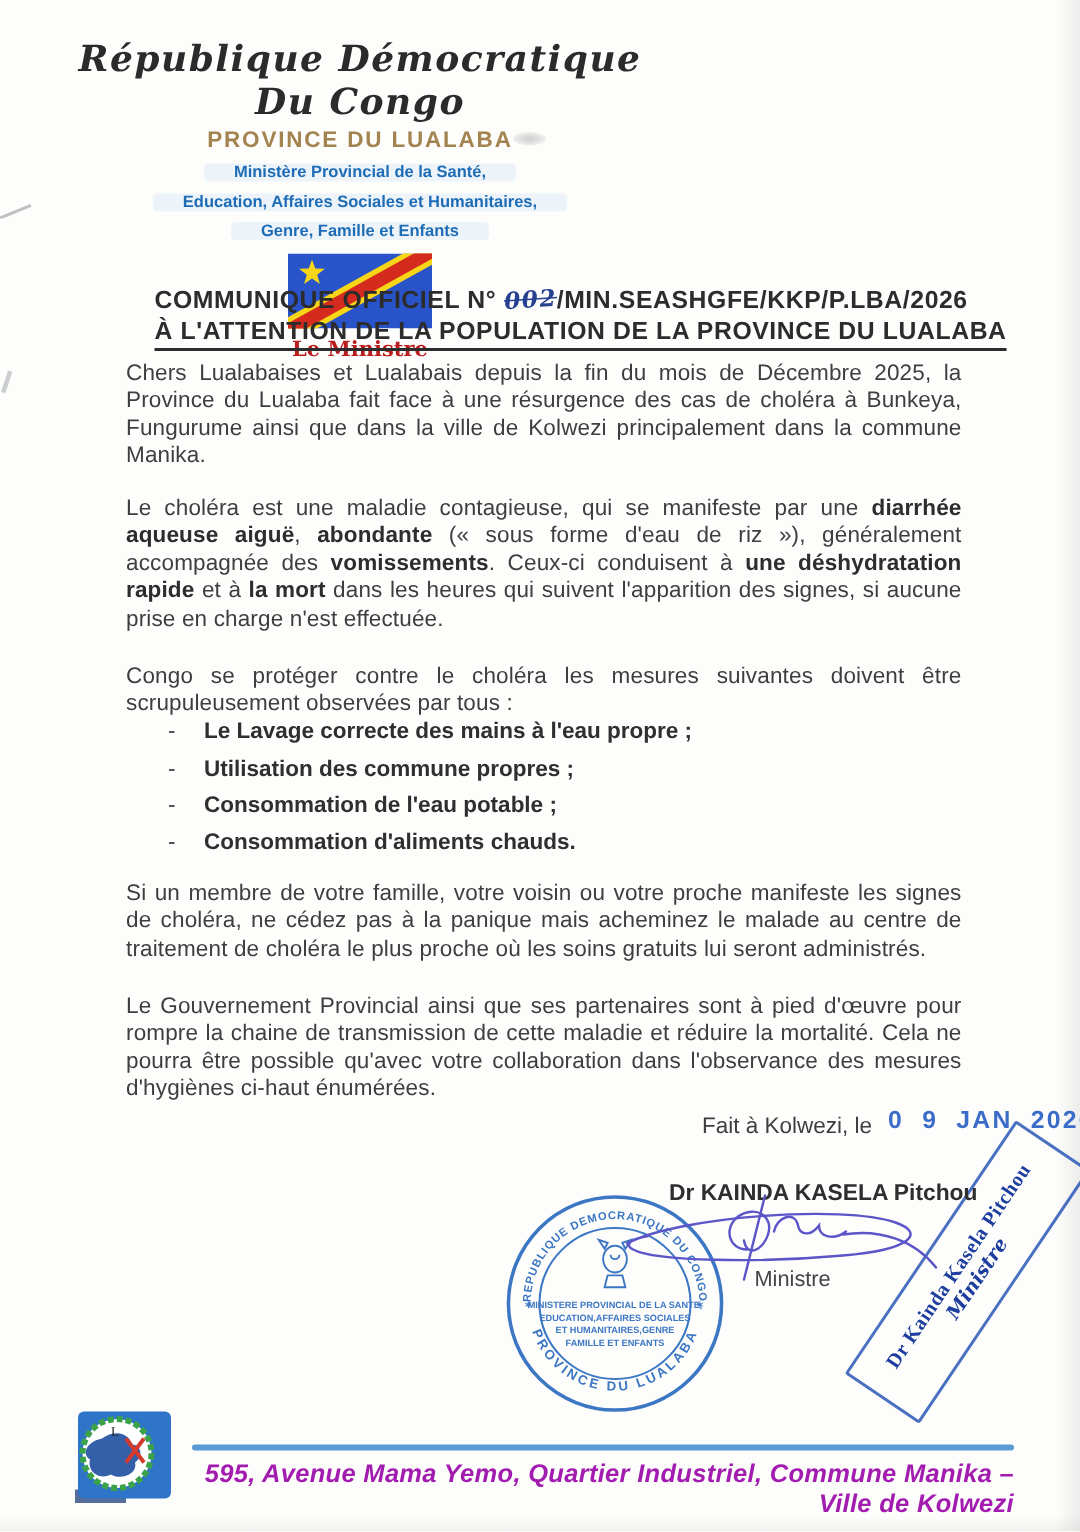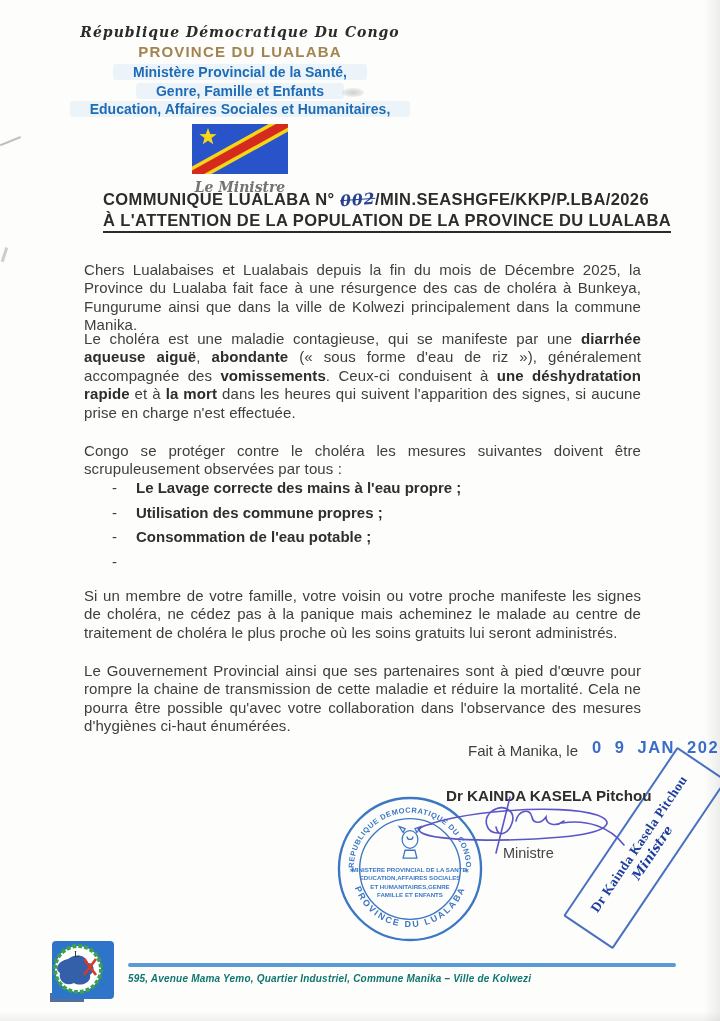--- a/index.html
+++ b/index.html
@@ -3,28 +3,28 @@
 <meta charset="utf-8">
 <style>
   html,body{margin:0;padding:0;}
   body{background:#ffffff;font-family:"Liberation Sans",sans-serif;}
   .page{position:relative;width:720px;height:1021px;background:#fdfdfc;overflow:hidden;}
   .abs{position:absolute;}
 
   
   .header{left:30px;top:24px;width:420px;text-align:center;}
   .country-script{font-family:"DejaVu Serif",serif;font-style:italic;font-weight:bold;
-    font-size:14px;color:#2b2b2b;letter-spacing:1px;}
+    font-size:24px;color:#2b2b2b;letter-spacing:1px;}
   .province{font-size:15px;font-weight:bold;color:#a3834f;letter-spacing:1.2px;margin-top:3px;}
   .ministry{margin-top:3px;line-height:17.5px;}
-  .ministry span{font-size:14px;font-weight:bold;color:#1e6cb5;
+  .ministry span{font-size:11px;font-weight:bold;color:#1e6cb5;
     background:rgba(150,200,240,.16);border-radius:3px;padding:0 20px;}
   .flag-wrap{margin-top:5px;}
-  .flag-caption{font-family:"DejaVu Serif",serif;font-style:italic;font-weight:bold;
-    font-size:14px;color:#737373;margin-top:1px;}
+  .flag-caption{font-family:"DejaVu Serif",serif;font-weight:bold;
+    font-size:14px;color:#b91c1c;margin-top:1px;}
 
   
   .title-block{left:103px;top:190px;width:560px;color:#2c2c2c;}
   .title-line{font-size:16.5px;font-weight:bold;letter-spacing:.4px;white-space:nowrap;}
   .title-line2{display:inline-block;border-bottom:2.4px solid #2c2c2c;padding-bottom:1px;margin-top:2px;}
   .hand-number{display:inline-block;font-family:"DejaVu Serif",serif;font-style:italic;
     font-weight:bold;color:#26418f;text-decoration:line-through;transform:rotate(-4deg);
     font-size:15.5px;letter-spacing:1px;}
 
   
@@ -50,22 +50,22 @@
     display:flex;flex-direction:column;align-items:center;justify-content:center;
     background:rgba(255,255,255,.05);}
   .angled-name{font-family:"Liberation Serif",serif;font-weight:bold;font-size:13.5px;
     color:#1d3e9e;letter-spacing:.4px;white-space:nowrap;}
   .angled-title{font-family:"DejaVu Serif",serif;font-style:italic;font-weight:bold;
     font-size:13px;color:#1d3e9e;}
 
   
   .footer-logo{left:46px;top:939px;}
   .footer-line{left:128px;top:963px;width:548px;height:4px;background:#5b9bd5;border-radius:2px;}
-  .footer-address{left:128px;top:973px;width:548px;text-align:left;font-size:10px;
-    font-weight:bold;font-style:italic;color:#0f766e;letter-spacing:.2px;}
+  .footer-address{left:128px;top:973px;width:548px;text-align:right;font-size:17px;
+    font-weight:bold;font-style:italic;color:#a21caf;letter-spacing:.2px;}
 
   
   .edge-shade-right{right:0;top:0;width:16px;height:100%;
     background:linear-gradient(to right,rgba(0,0,0,0),rgba(90,90,90,.10));}
   .edge-shade-bottom{left:0;bottom:0;width:100%;height:10px;
     background:linear-gradient(to bottom,rgba(0,0,0,0),rgba(90,90,90,.08));}
   .mark1{left:0;top:140px;width:22px;height:3px;border-top:2.5px solid #8a8f94;
     transform:rotate(-22deg);opacity:.55;}
   .mark2{left:3px;top:247px;width:2.5px;height:15px;background:#9aa0a6;
     transform:rotate(18deg);opacity:.5;}
@@ -75,68 +75,69 @@
 </head>
 <body>
 
 <div class="page">
 
   <div class="abs header">
     <div class="country-script">République Démocratique Du Congo</div>
     <div class="province">PROVINCE DU LUALABA</div>
     <div class="ministry">
       <div><span>Ministère Provincial de la Santé,</span></div>
+      <div><span>Education, Affaires Sociales et Humanitaires,</span></div>
       <div><span>Genre, Famille et Enfants</span></div>
-      <div><span>Education, Affaires Sociales et Humanitaires,</span></div>
     </div>
     <div class="flag-wrap">
       <svg width="96" height="50" viewBox="0 0 96 50">
         <rect x="0" y="0" width="96" height="50" fill="#2953c8"></rect>
         <line x1="-8" y1="56" x2="104" y2="-6" stroke="#f7d618" stroke-width="16"></line>
         <line x1="-8" y1="56" x2="104" y2="-6" stroke="#d52b1e" stroke-width="9"></line>
         <polygon fill="#f7d618" points="16,4 18.2,10 24.6,10.2 19.5,14.1 21.3,20.3 16,16.7 10.7,20.3 12.5,14.1 7.4,10.2 13.8,10"></polygon>
       </svg>
     </div>
     <div class="flag-caption">Le Ministre</div>
   </div>
 
   <div class="abs title-block">
-    <div class="title-line"><span>COMMUNIQUE LUALABA N° </span><span class="hand-number">002</span><span>/MIN.SEASHGFE/KKP/P.LBA/2026</span></div>
+    <div class="title-line"><span>COMMUNIQUE OFFICIEL N° </span><span class="hand-number">002</span><span>/MIN.SEASHGFE/KKP/P.LBA/2026</span></div>
     <div><span class="title-line title-line2">À L'ATTENTION DE LA POPULATION DE LA PROVINCE DU LUALABA</span></div>
   </div>
 
-  <p class="abs para" style="top:246px">Chers Lualabaises et Lualabais depuis la fin du mois de Décembre 2025, la Province du Lualaba fait face à une résurgence des cas de choléra à Bunkeya, Fungurume ainsi que dans la ville de Kolwezi principalement dans la commune Manika.</p>
+  <p class="abs para" style="top:225px">Chers Lualabaises et Lualabais depuis la fin du mois de Décembre 2025, la Province du Lualaba fait face à une résurgence des cas de choléra à Bunkeya, Fungurume ainsi que dans la ville de Kolwezi principalement dans la commune Manika.</p>
 
   <p class="abs para" style="top:315px"><span>Le choléra est une maladie contagieuse, qui se manifeste par une </span><b>diarrhée aqueuse aiguë</b><span>, </span><b>abondante</b><span> (« sous forme d'eau de riz »), généralement accompagnée des </span><b>vomissements</b><span>. Ceux-ci conduisent à </span><b>une déshydratation rapide</b><span> et à </span><b>la mort</b><span> dans les heures qui suivent l'apparition des signes, si aucune prise en charge n'est effectuée.</span></p>
 
   <p class="abs para" style="top:427px">Congo se protéger contre le choléra les mesures suivantes doivent être scrupuleusement observées par tous :</p>
 
   <ul class="abs bullets" style="top:476px">
     <li>
       <span class="dash">-</span>
       <span class="btxt">Le Lavage correcte des mains à l'eau propre ;</span>
       </li>
     <li>
       <span class="dash">-</span>
       <span class="btxt">Utilisation des commune propres ;</span>
       </li>
     <li>
       <span class="dash">-</span>
       <span class="btxt">Consommation de l'eau potable ;</span>
       </li>
     <li>
       <span class="dash">-</span>
+      <span class="btxt">Consommation d'aliments chauds.</span>
       </li>
   </ul>
 
   <p class="abs para" style="top:647px">Le Gouvernement Provincial ainsi que ses partenaires sont à pied d'œuvre pour rompre la chaine de transmission de cette maladie et réduire la mortalité. Cela ne pourra être possible qu'avec votre collaboration dans l'observance des mesures d'hygiènes ci-haut énumérées.</p>
 
   <p class="abs para" style="top:572px">Si un membre de votre famille, votre voisin ou votre proche manifeste les signes de choléra, ne cédez pas à la panique mais acheminez le malade au centre de traitement de choléra le plus proche où les soins gratuits lui seront administrés.</p>
 
-  <div class="abs date-prefix">Fait à Manika, le</div>
+  <div class="abs date-prefix">Fait à Kolwezi, le</div>
   <div class="abs date-stamp">0 9 JAN 2026</div>
 
   <div class="abs signer-name">Dr KAINDA KASELA Pitchou</div>
 
   <div class="abs signature-svg">
     <svg width="215" height="68" viewBox="0 0 215 68" fill="none" stroke="#5b55c8" stroke-width="1.6" stroke-linecap="round">
       <path d="M6 36 C 40 18, 150 10, 185 22 C 205 29, 196 40, 150 44 C 95 49, 25 48, 10 40 C 4 37, 8 33, 20 31"></path>
       <path d="M86 40 C 74 40, 70 26, 80 18 C 92 10, 104 18, 100 30 C 97 40, 86 46, 84 34"></path>
       <path d="M104 28 c 2 -10 14 -14 16 -4 c 1 6 8 8 14 0 c 0 8 10 10 18 4"></path>
       <path d="M98 4 L 84 60"></path>

